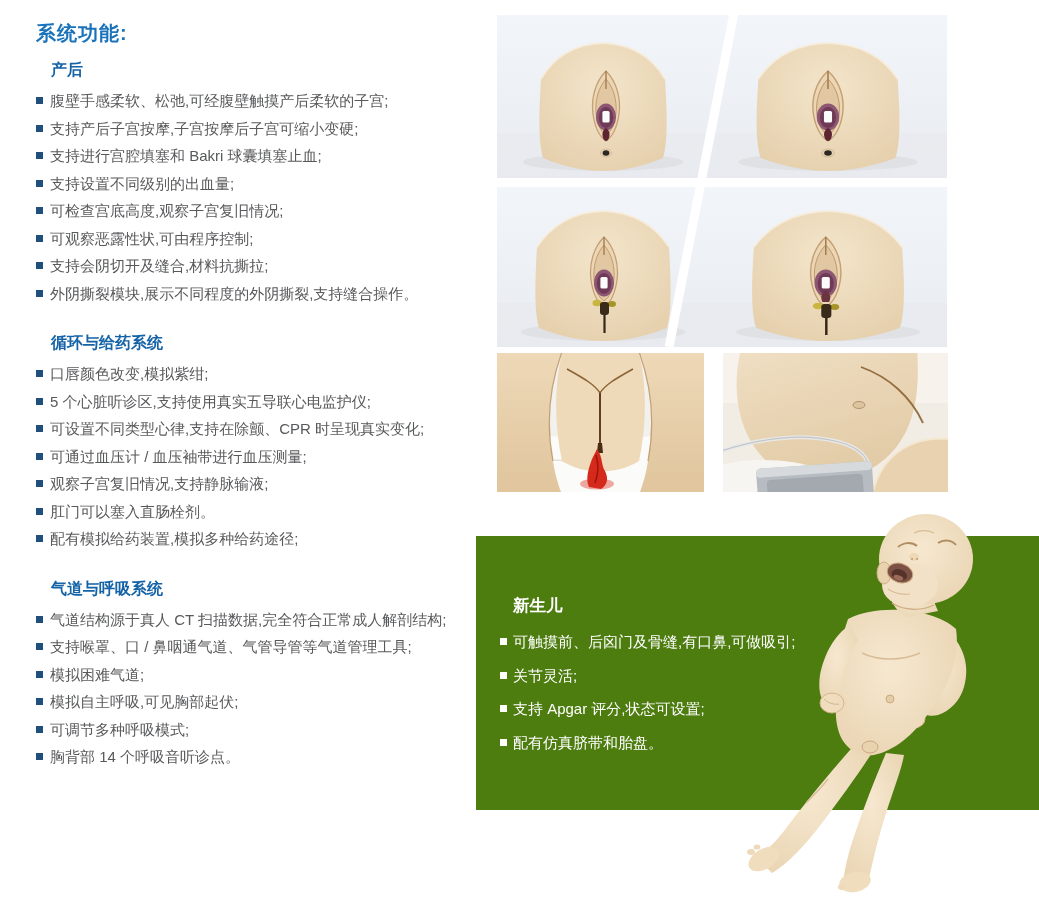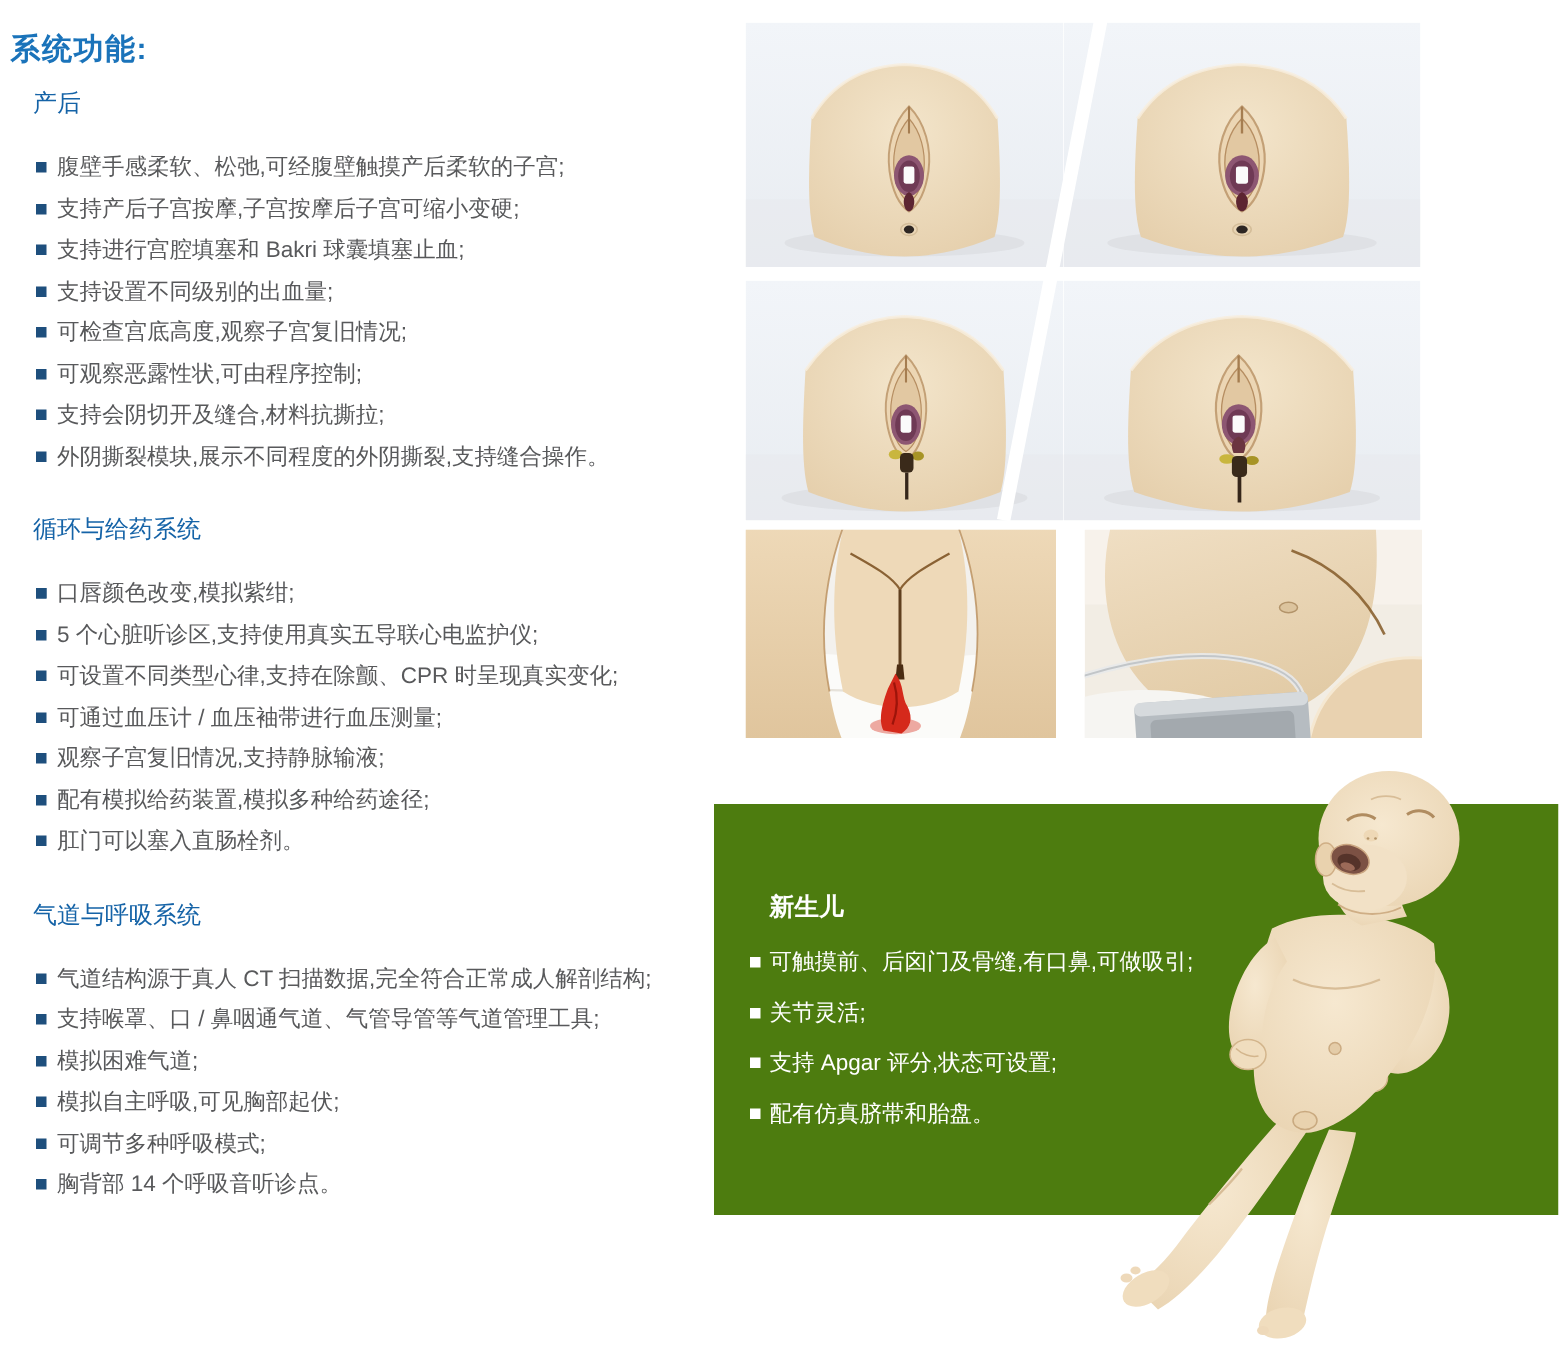--- a/index.html
+++ b/index.html
@@ -2,25 +2,25 @@
 <html><head>
 <meta charset="utf-8">
 <style>
   html,body{margin:0;padding:0;}
   body{
     width:1039px;height:901px;position:relative;background:#ffffff;
     font-family:"Liberation Sans","DejaVu Sans",sans-serif;
     overflow:hidden;
   }
   
-  .left-col{position:absolute;left:1px;top:20px;width:468px;}
+  .left-col{position:absolute;left:30px;top:20px;width:468px;}
   .page-title{margin:0 0 2px 6px;font-size:20px;line-height:26px;font-weight:700;color:#1a73ba;letter-spacing:1px;}
-  .sec-heading{margin:13px 0 6px 21px;font-size:16px;line-height:22px;font-weight:400;color:#1563a7;}
+  .sec-heading{margin:13px 0 6px 21px;font-size:16px;line-height:22px;font-weight:700;color:#1563a7;}
   .sec + .sec .sec-heading{margin-top:25px;}
-  ul.feat{list-style:none;margin:17px;padding:0;}
+  ul.feat{list-style:none;margin:0;padding:0;}
   ul.feat li{position:relative;padding-left:20px;font-size:15px;line-height:27.5px;color:#58595b;}
   .sq{position:absolute;left:6px;top:10px;width:7px;height:7px;background:#1e4f7d;}
   
   .photo{position:absolute;overflow:hidden;}
   .photo svg{display:block;width:100%;height:100%;}
   #p1{left:497px;top:15px;width:212px;height:163px;}
   #p2{left:709px;top:15px;width:238px;height:163px;}
   #p3{left:497px;top:187px;width:212px;height:160px;}
   #p4{left:709px;top:187px;width:238px;height:160px;}
   #p5{left:497px;top:353px;width:207px;height:139px;}
@@ -59,22 +59,22 @@
 
   <div class="sec">
     <h2 class="sec-heading">循环与给药系统</h2>
     <ul class="feat">
       <li><span class="sq"></span></li>
       <li><span class="sq"></span><span>口唇颜色改变,模拟紫绀;</span></li>
       <li><span class="sq"></span><span>5 个心脏听诊区,支持使用真实五导联心电监护仪;</span></li>
       <li><span class="sq"></span><span>可设置不同类型心律,支持在除颤、CPR 时呈现真实变化;</span></li>
       <li><span class="sq"></span><span>可通过血压计 / 血压袖带进行血压测量;</span></li>
       <li><span class="sq"></span><span>观察子宫复旧情况,支持静脉输液;</span></li>
+      <li><span class="sq"></span><span>肛门可以塞入直肠栓剂。</span></li>
       <li><span class="sq"></span><span>配有模拟给药装置,模拟多种给药途径;</span></li>
-      <li><span class="sq"></span><span>肛门可以塞入直肠栓剂。</span></li>
     </ul>
   </div>
 
   <div class="sec">
     <h2 class="sec-heading">气道与呼吸系统</h2>
     <ul class="feat">
       <li><span class="sq"></span><span>气道结构源于真人 CT 扫描数据,完全符合正常成人解剖结构;</span></li>
       <li><span class="sq"></span><span>支持喉罩、口 / 鼻咽通气道、气管导管等气道管理工具;</span></li>
       <li><span class="sq"></span><span>模拟困难气道;</span></li>
       <li><span class="sq"></span><span>模拟自主呼吸,可见胸部起伏;</span></li>

